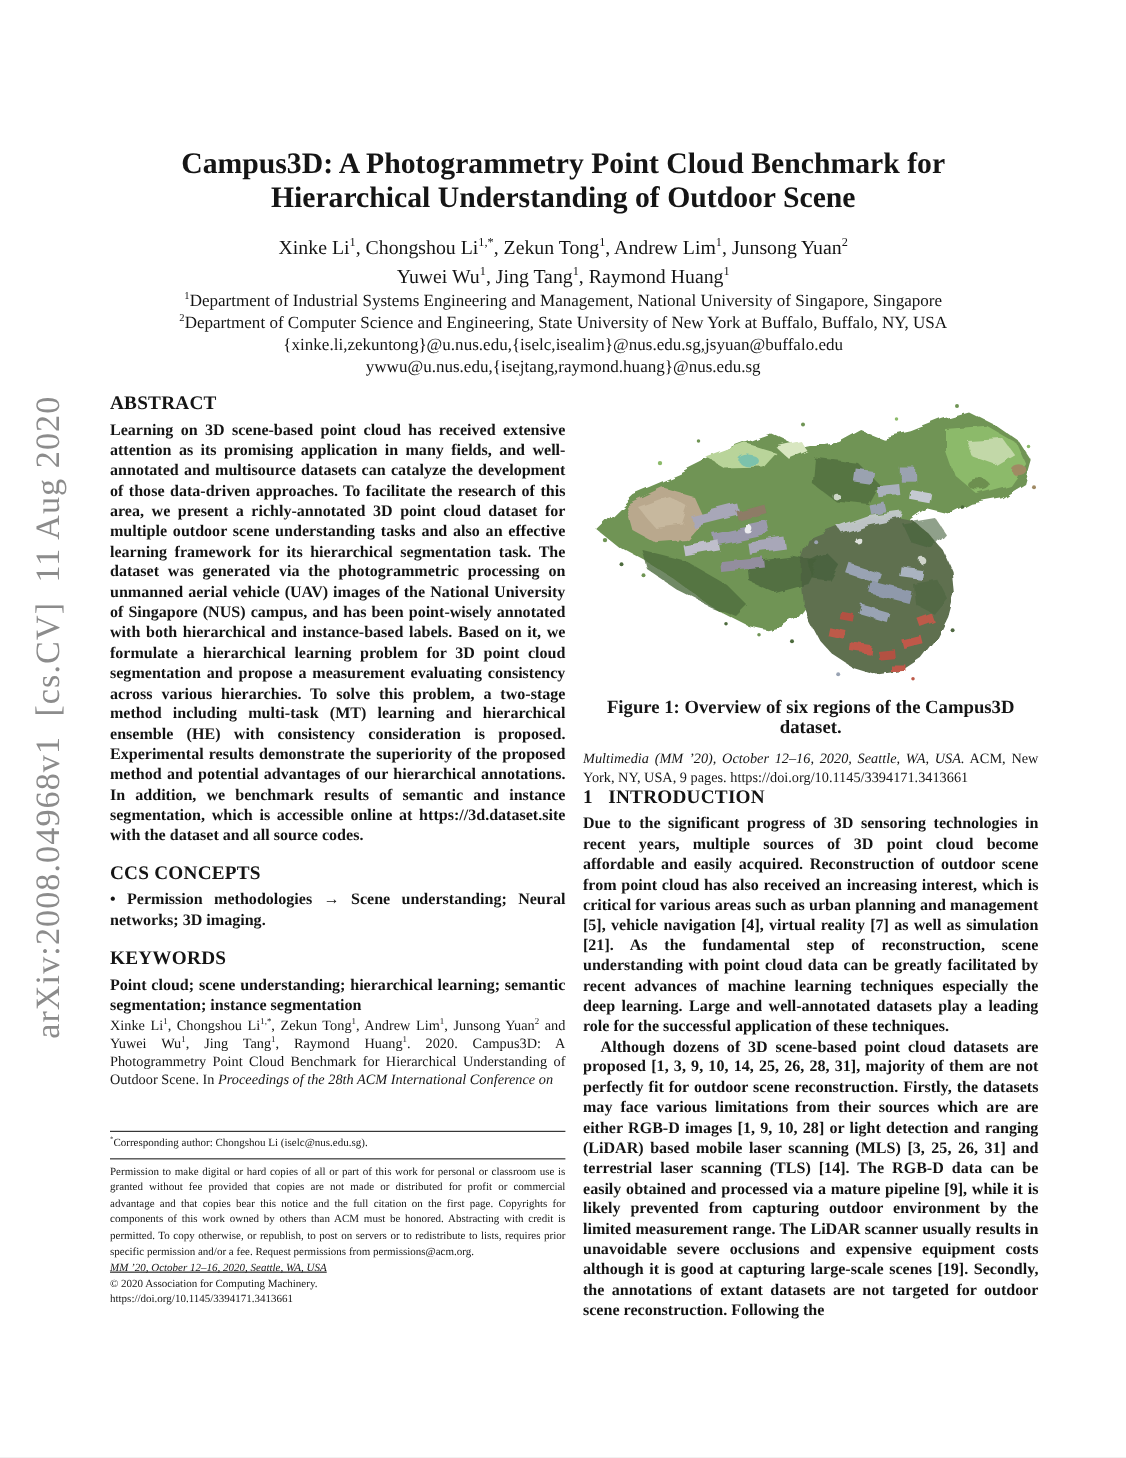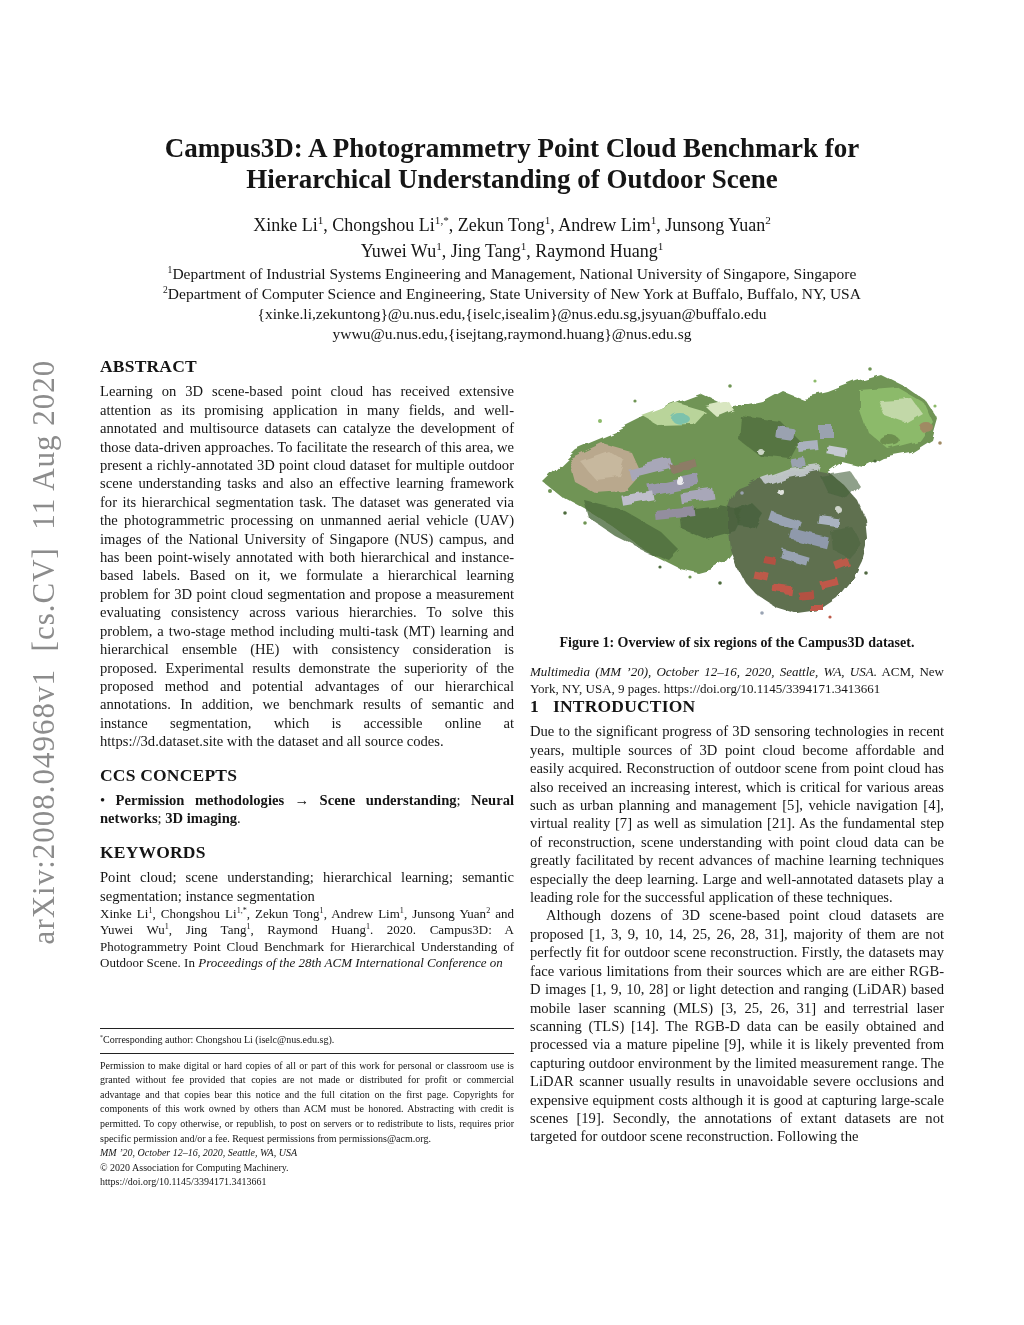--- a/index.html
+++ b/index.html
@@ -20,35 +20,35 @@
   sup{font-size:62%;line-height:0;}
 
   .col{position:absolute;top:357px;width:414px;text-align:justify;
        font-size:14.6px;line-height:18.4px;}
   .col-left{left:100px;height:833px;display:flex;flex-direction:column;}
   .col-right{left:530px;height:835px;}
 
   h2.sec{font-size:17.5px;font-weight:bold;margin:0 0 7px 0;text-align:left;letter-spacing:0.2px;}
   h2.sec.spaced{margin-top:15px;}
   .num-gap{display:inline-block;width:14px;}
-  p.body-par{margin:0;}
+  p.body-par{margin:0;font-weight:bold;}
   p.indent{text-indent:16px;}
 
   .acm-ref-head{font-size:13.5px;font-weight:bold;margin:11px 0 0 0;text-align:left;}
   .acm-ref-text{font-size:13px;line-height:16.3px;margin:1px 0 0 0;}
 
   .footnotes{margin-top:auto;font-size:10px;line-height:14.6px;}
   .fn-rule{border:none;border-top:1px solid #222;margin:0 0 4px 0;}
   .fn-rule2{border:none;border-top:1px solid #222;margin:5px 0 5px 0;}
   .fn-line{margin:0;}
-  .fn-italic{font-style:italic;}
+  .fn-italic{font-style:italic;text-decoration:underline;}
 
   .figure-box{width:412px;height:264px;margin:3px 0 0 0;}
   .figure-box svg{width:100%;height:100%;}
-  .fig-caption{text-align:center;font-weight:bold;font-size:14px;line-height:18px;
+  .fig-caption{text-align:center;font-weight:bold;font-size:17px;line-height:18px;
       margin:10px 0 0 0;}
   .citation-cont{font-size:13px;line-height:16.5px;margin:12px 0 0 0;}
   .intro-head{margin:22px 0 6px 0;}
 </style>
 </head>
 <body>
 
 <div class="page">
 
   <div class="arxiv-strip">arXiv:2008.04968v1  [cs.CV]  11 Aug 2020</div>

